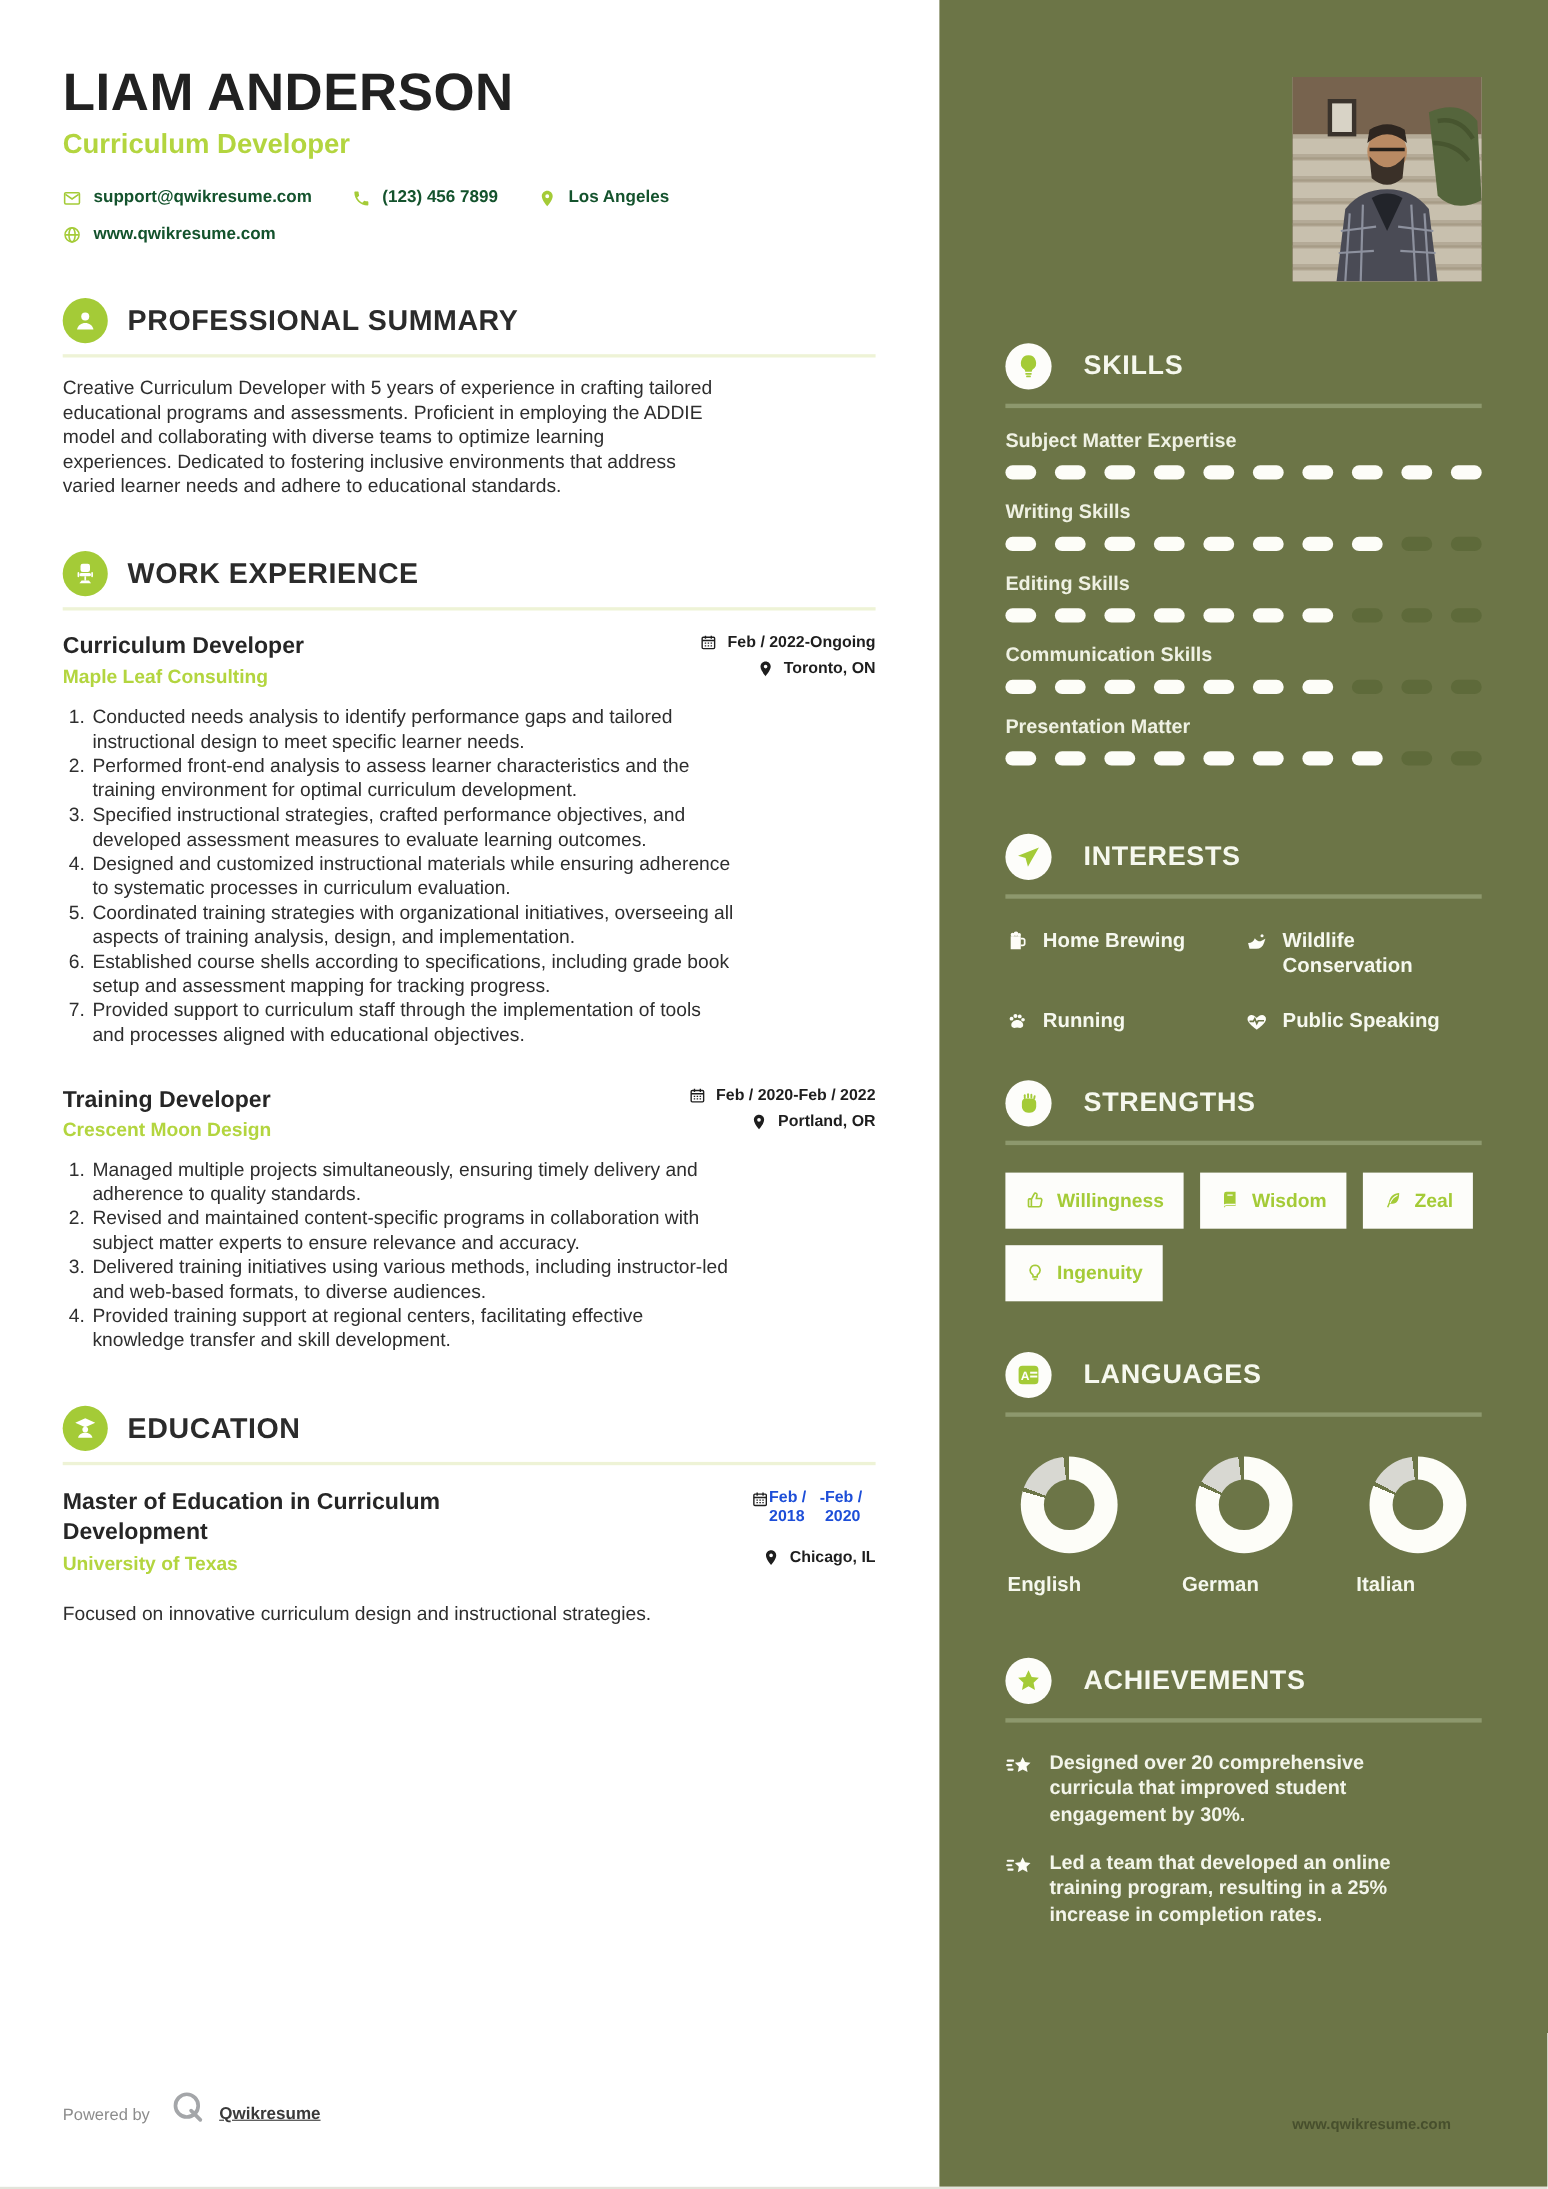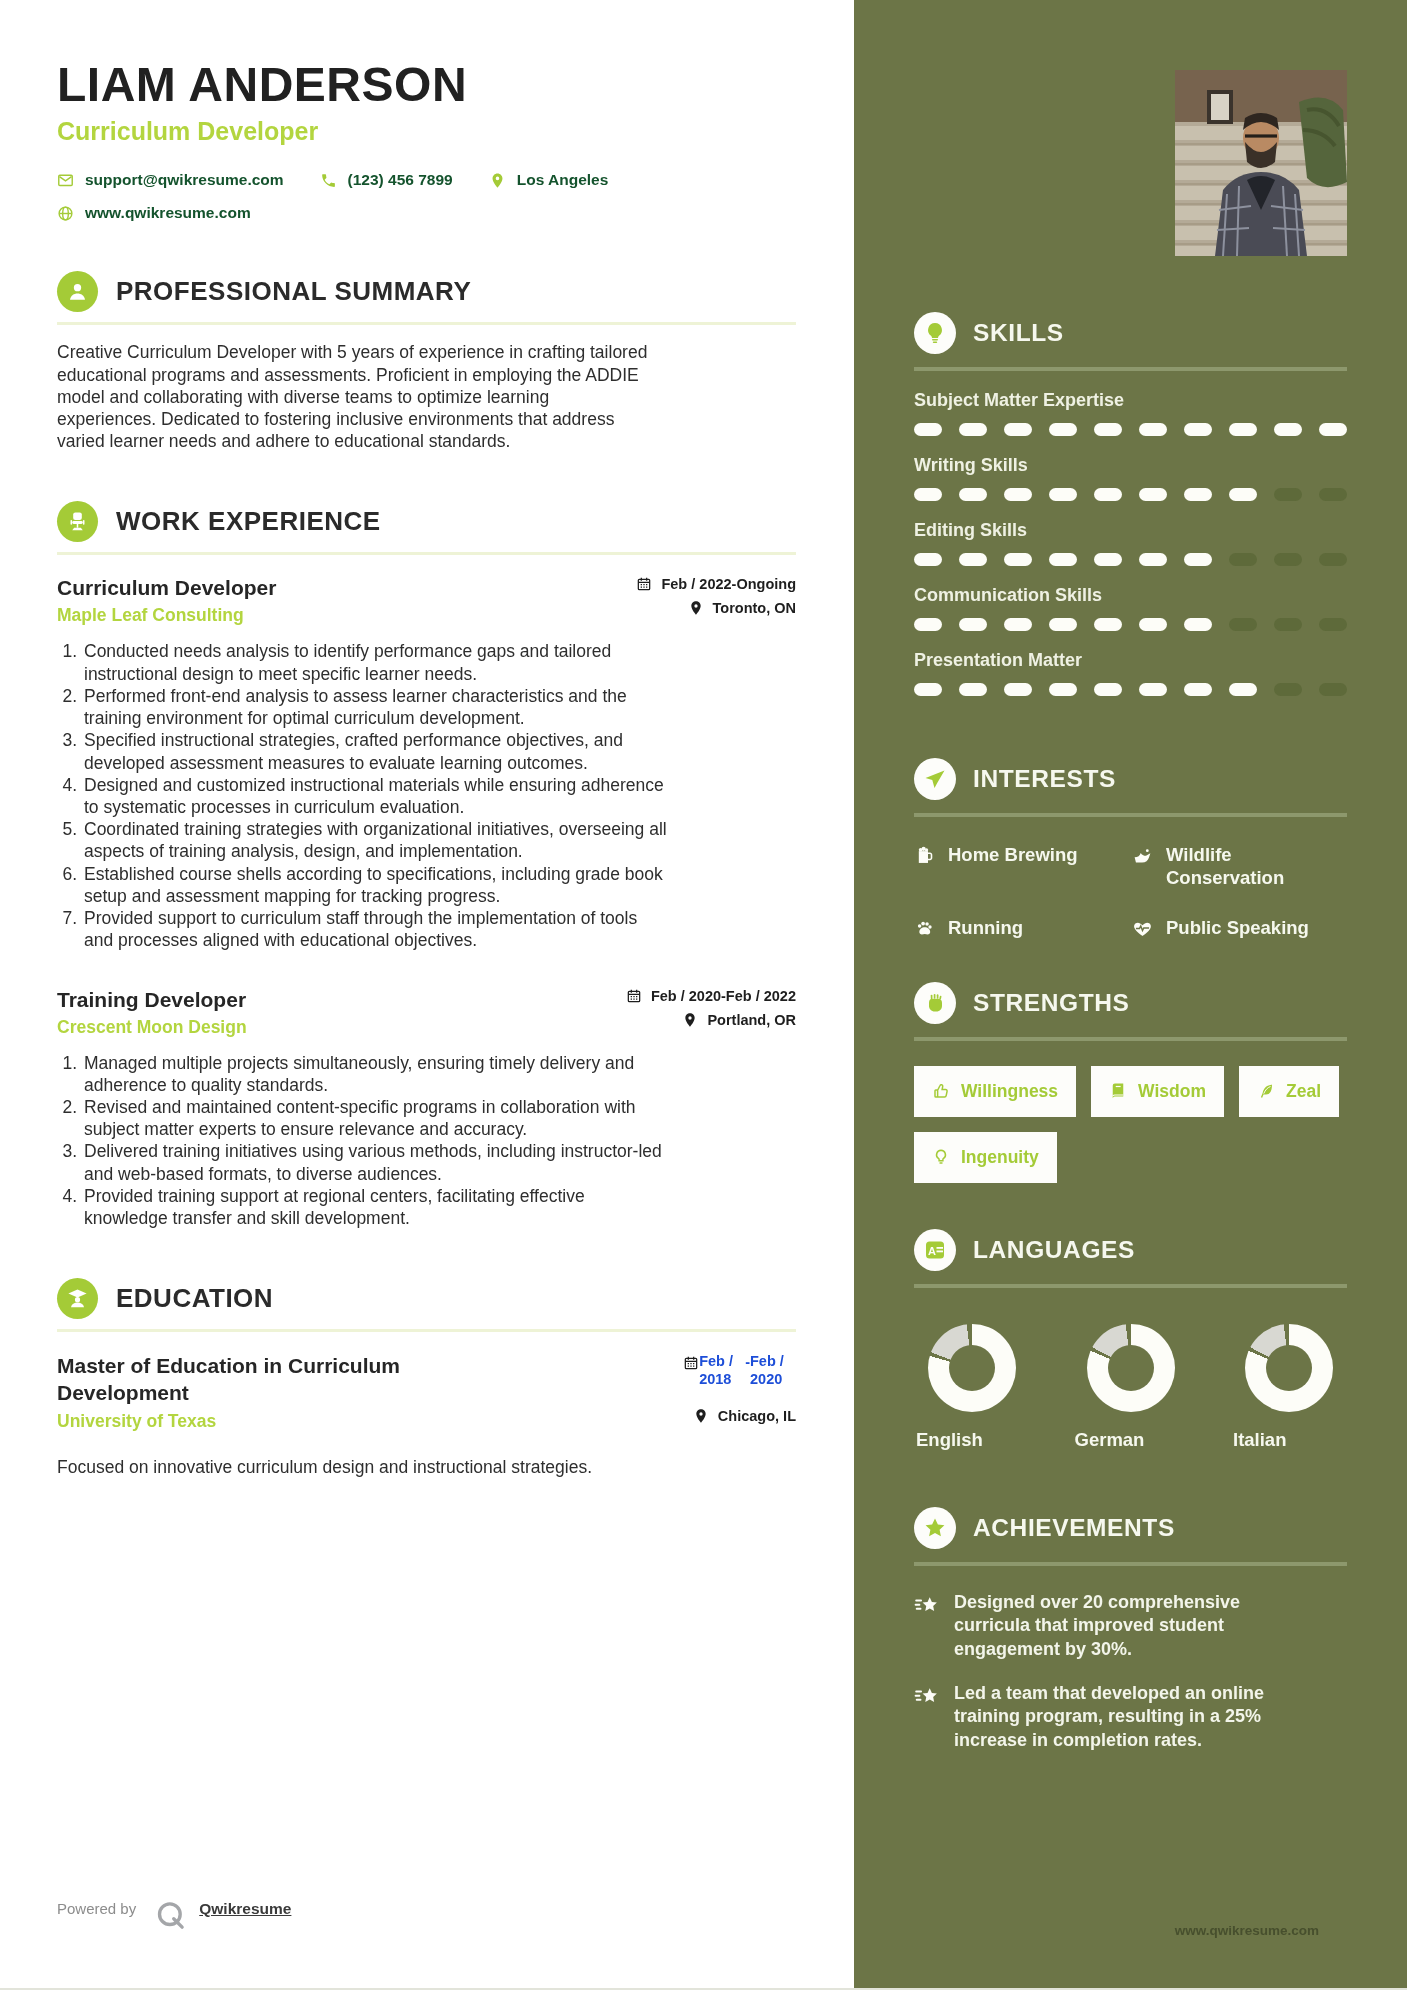--- a/index.html
+++ b/index.html
@@ -47,31 +47,31 @@
   .bullets li{padding-left:2px}
 
   .edu-degree{margin:0;font-size:21px;font-weight:bold;color:#262626;max-width:430px;line-height:1.25}
   .edu-dates{display:flex;justify-content:flex-end;align-items:flex-start;gap:0;font-size:14.5px;font-weight:bold;color:#1d4ed8}
   .edu-dates .ic{width:16px;height:16px;margin-top:2px;flex:none;color:#1e1e1e}
   .date-col{width:46px;line-height:1.2;text-align:left}
   .date-dash{margin-top:1px}
   .edu-loc{margin-top:20px}
   .edu-desc{margin:24px 0 0;font-size:17.5px;line-height:1.27;color:#2e2e2e;max-width:600px}
 
-  .powered{position:absolute;left:57px;top:1900px;display:flex;align-items:flex-start;gap:13px;font-size:15px;color:#8c8c8c}
+  .powered{position:absolute;left:57px;top:1900px;display:flex;align-items:flex-end;gap:13px;font-size:15px;color:#8c8c8c}
   .q-logo{width:31px;height:31px;margin-left:6px}
   .brand-link{font-size:15.5px;font-weight:bold;color:#3a3a3a;text-decoration:underline;cursor:pointer}
 
   
   .right{width:556px;background:var(--panel);padding:70px 60px 0 60px;position:relative}
   .photo{width:172px;height:186px;margin-left:auto;overflow:hidden;background:#8d8070}
   .photo svg{display:block;width:100%;height:100%}
 
   .rsec{margin-top:56px}
-  .rsec-head{display:flex;align-items:center;gap:17px}
+  .rsec-head{display:flex;align-items:center;gap:29px}
   .rsec-ic{width:42px;height:42px;border-radius:50%;background:#fdfdfa;color:var(--lime);display:flex;align-items:center;justify-content:center;flex:none}
   .rsec-ic svg{width:24px;height:24px}
   .rsec-head h2{margin:0;font-size:24.5px;font-weight:bold;color:#f6f8ee;letter-spacing:.6px}
   .rsec-rule{height:4px;background:var(--panel-rule);margin-top:13px}
 
   .skill{margin-top:19px}
   .skill-label{font-size:18px;font-weight:bold;color:#eff1e3}
   .skill-bar{display:flex;gap:17px;margin-top:12px}
   .seg{width:28px;height:13px;border-radius:6.5px;background:var(--seg-off)}
   .seg.on{background:#fdfdf8}

